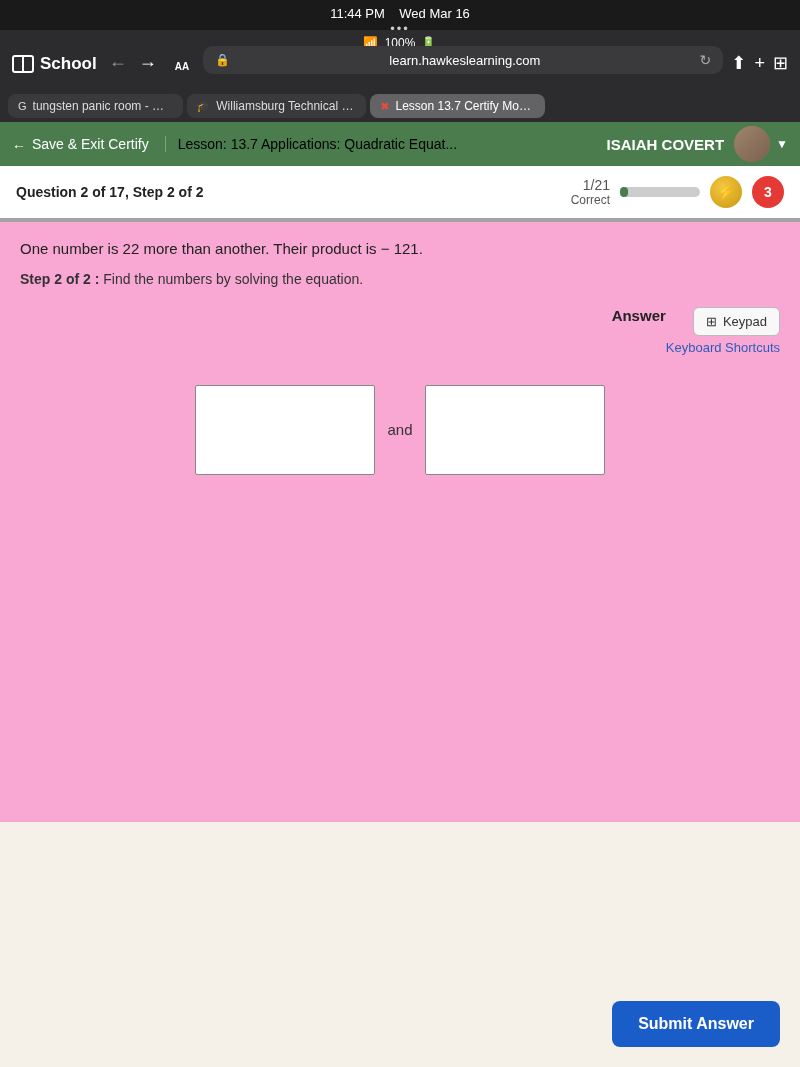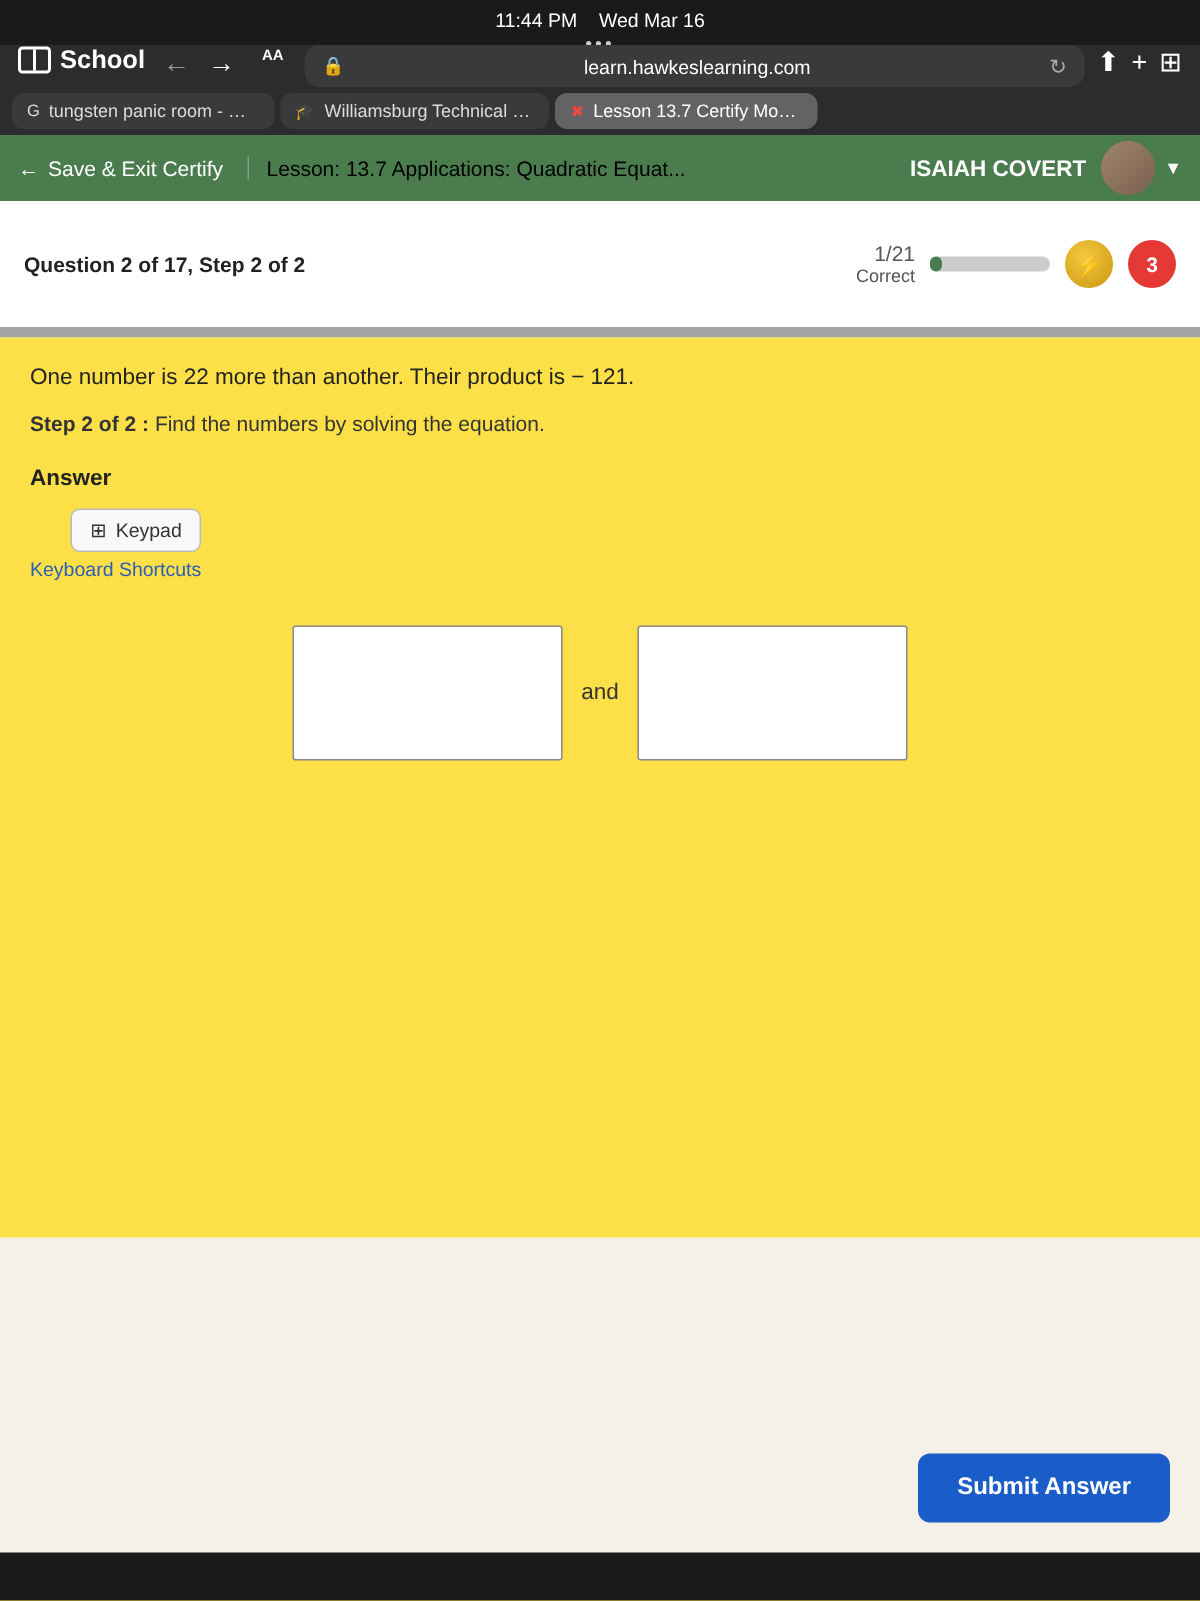--- a/index.html
+++ b/index.html
@@ -34,22 +34,22 @@
 
     
     .browser-chrome {
       background: #2c2c2e;
       padding: 0;
     }
 
     
     .top-bar {
       display: flex;
-      align-items: flex-start;
-      padding: 0 12px;
+      align-items: flex-end;
+      padding: 16px 12px;
       gap: 8px;
       background: #2c2c2e;
     }
     .school-label {
       color: #fff;
       font-size: 17px;
       font-weight: 600;
       display: flex;
       align-items: center;
       gap: 6px;
@@ -218,23 +218,23 @@
       flex: 1;
       height: calc(1067px - 30px - 52px - 40px - 44px);
       position: relative;
     }
 
     
     .question-header {
       display: flex;
       align-items: center;
       justify-content: space-between;
-      padding: 26px 16px;
+      padding: 10px 16px;
       background: #fff;
-      border-bottom: 7px solid #a3a3a3;
+      border-bottom: 4px solid #a3a3a3;
     }
     .question-info {
       font-size: 14px;
       font-weight: 700;
       color: #222;
     }
     .score-section {
       display: flex;
       align-items: center;
       gap: 10px;
@@ -270,21 +270,21 @@
       display: flex;
       align-items: center;
       justify-content: center;
       color: #fff;
       font-size: 14px;
       font-weight: 700;
     }
 
     
     .question-body {
-      background: #fde047;
+      background: #f9a8d4;
       padding: 16px 20px;
       min-height: 600px;
     }
     .question-text {
       font-size: 15px;
       color: #222;
       margin-bottom: 10px;
       line-height: 1.5;
     }
     .step-text {
@@ -464,21 +464,21 @@
   </div>
 
   <div class="question-body">
     <p class="question-text">One number is 22 more than another. Their product is − 121.</p>
     <p class="step-text">
       <strong>Step 2 of 2 :</strong>
       <span>Find the numbers by solving the equation.</span>
     </p>
 
     <div class="answer-section">
-      <div style="display:flex; justify-content:flex-start; align-items:flex-start;flex-direction:column;">
+      <div style="display:flex; justify-content:flex-end; align-items:flex-start;">
         <div class="answer-label">Answer</div>
         <div class="keypad-section">
           <button class="keypad-btn">
             <span>⊞</span>
             <span>Keypad</span>
           </button>
           <a class="keyboard-shortcuts-link">Keyboard Shortcuts</a>
         </div>
       </div>
 

